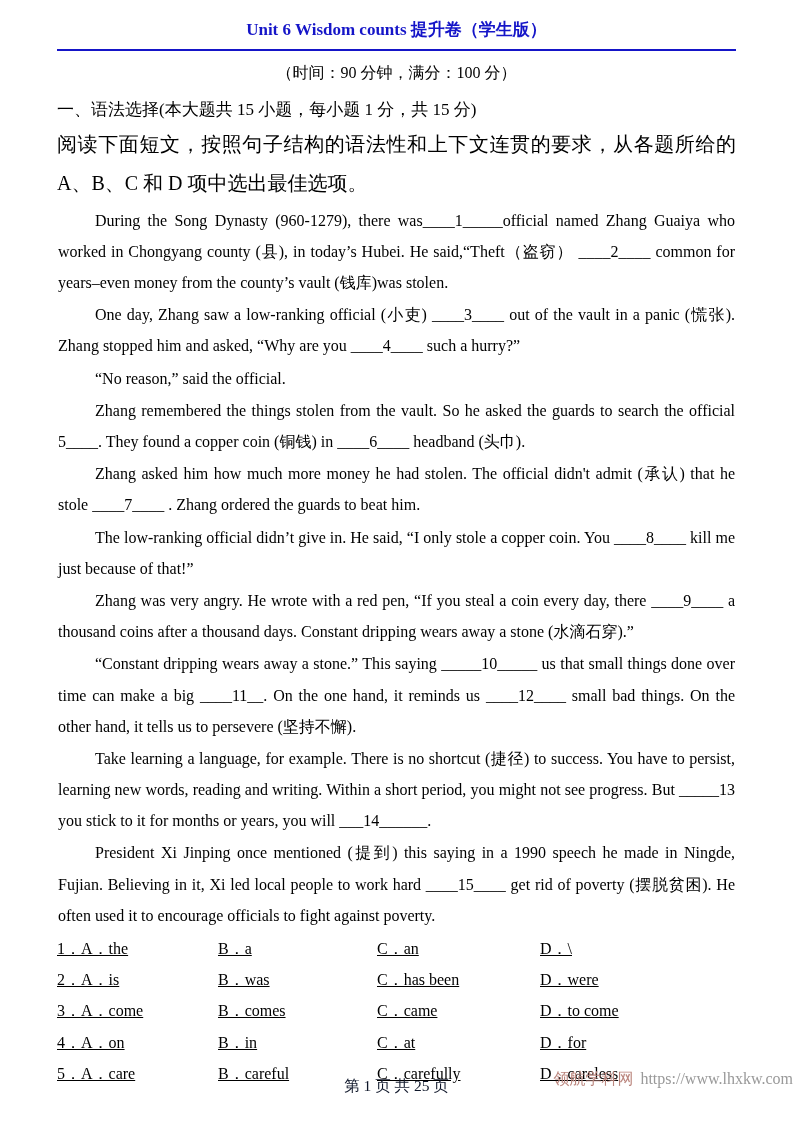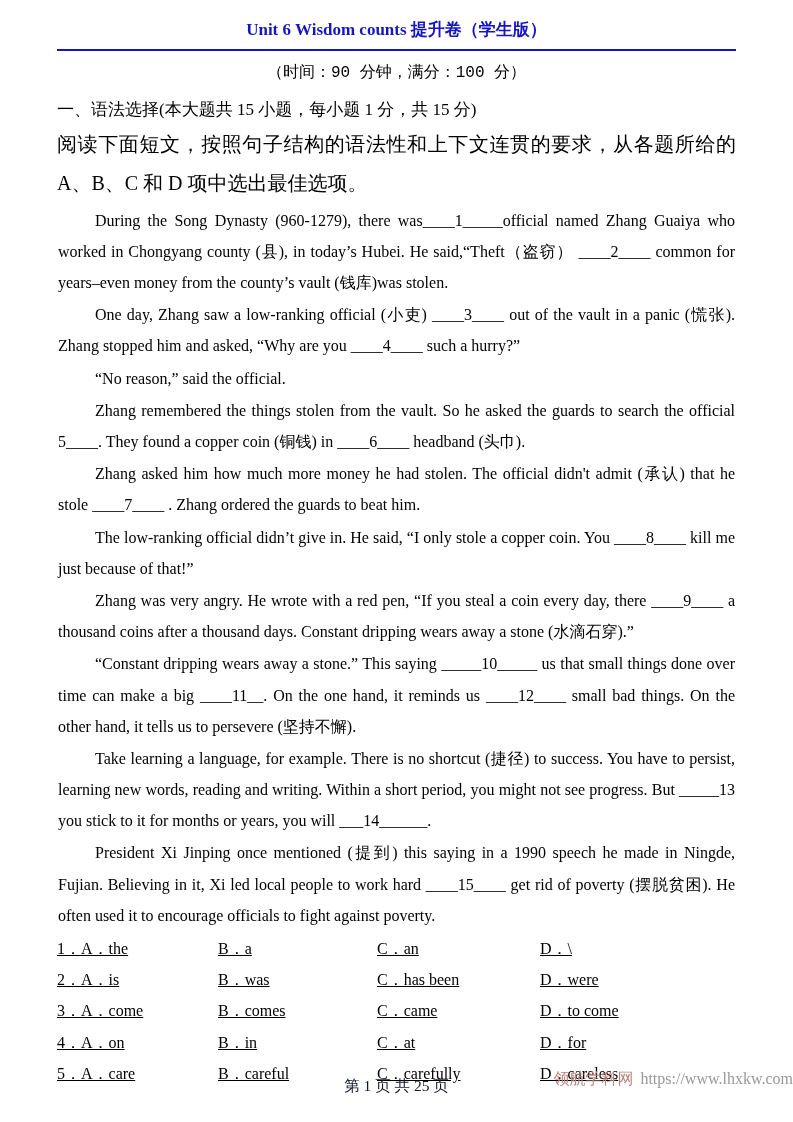--- a/index.html
+++ b/index.html
@@ -24,21 +24,20 @@
   .title-rule {
     height: 0;
     border-bottom: 2px solid #1515c8;
     margin-top: 7px;
   }
   .subtitle {
     text-align: center;
     font-size: 16px;
     margin-top: 11px;
     line-height: 1.4;
-    font-family: Liberation Mono, monospace;
   }
   .section-heading {
     font-size: 17px;
     font-weight: normal;
     margin-top: 13px;
     line-height: 1.5;
   }
   .instructions {
     font-size: 20px;
     line-height: 1.95;

